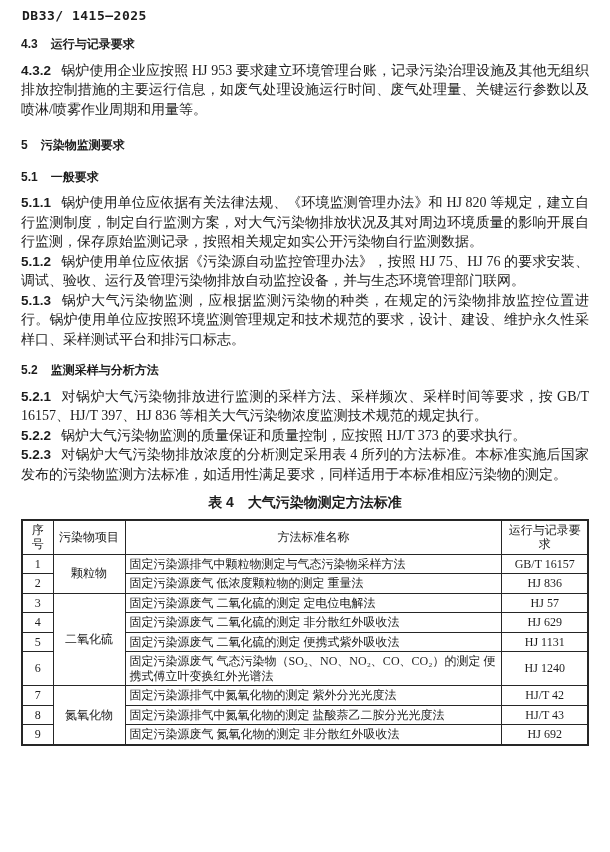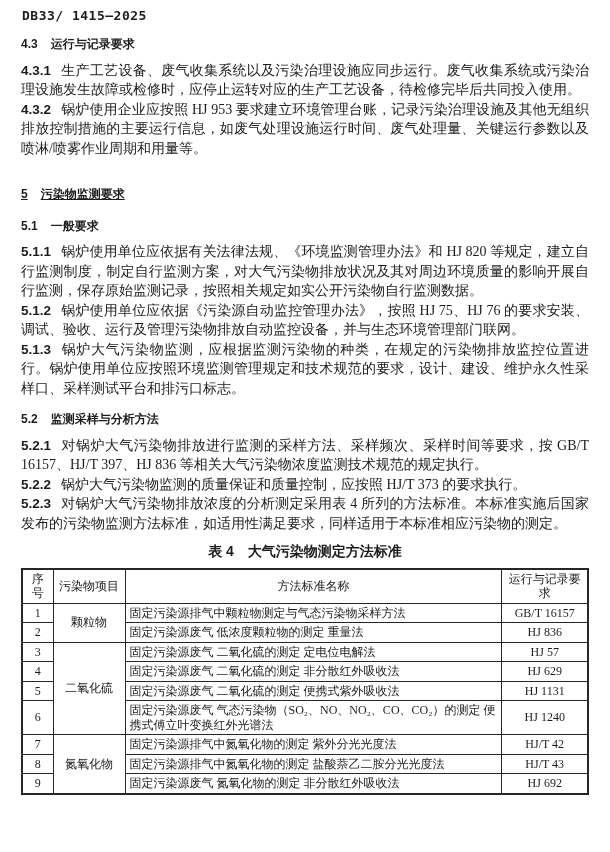--- a/index.html
+++ b/index.html
@@ -35,21 +35,21 @@
     white-space: nowrap;
   }
   .heading {
     font-family: "Liberation Sans", "DejaVu Sans", sans-serif;
     font-weight: bold;
     font-size: 12px;
     line-height: 19.5px;
     margin: 12px 0 6px 0;
     text-align: left;
   }
-  .heading.chapter { margin-top: 27px; text-decoration: underline; }
+  .heading.chapter { margin-top: 17px; }
   .heading .hnum { margin-right: 13px; }
   .table-caption {
     font-family: "Liberation Sans", "DejaVu Sans", sans-serif;
     font-weight: bold;
     font-size: 14px;
     line-height: 19.5px;
     text-align: center;
     margin: 9px 0 6px 0;
   }
   table.methods {
@@ -75,21 +75,20 @@
 </head>
 <body>
 
 <div class="page">
 
   <div class="doc-header">DB33/ 1415—2025</div>
 
 
   <p class="heading"><span class="hnum">4.3</span><span>运行与记录要求</span></p>
 
-  <p class="body-text clause"><span class="cnum">4.3.1</span><span>生产工艺设备、废气收集系统以及污染治理设施应同步运行。废气收集系统或污染治理设施发生故障或检修时，应停止运转对应的生产工艺设备，待检修完毕后共同投入使用。</span></p>
 
   <p class="body-text clause"><span class="cnum">4.3.2</span><span>锅炉使用企业应按照 HJ 953 要求建立环境管理台账，记录污染治理设施及其他无组织排放控制措施的主要运行信息，如废气处理设施运行时间、废气处理量、关键运行参数以及喷淋/喷雾作业周期和用量等。</span></p>
 
   <p class="heading chapter"><span class="hnum">5</span><span>污染物监测要求</span></p>
 
   <p class="heading"><span class="hnum">5.1</span><span>一般要求</span></p>
 
   <p class="body-text clause"><span class="cnum">5.1.1</span><span>锅炉使用单位应依据有关法律法规、《环境监测管理办法》和 HJ 820 等规定，建立自行监测制度，制定自行监测方案，对大气污染物排放状况及其对周边环境质量的影响开展自行监测，保存原始监测记录，按照相关规定如实公开污染物自行监测数据。</span></p>
 
   <p class="body-text clause"><span class="cnum">5.1.2</span><span>锅炉使用单位应依据《污染源自动监控管理办法》，按照 HJ 75、HJ 76 的要求安装、调试、验收、运行及管理污染物排放自动监控设备，并与生态环境管理部门联网。</span></p>

